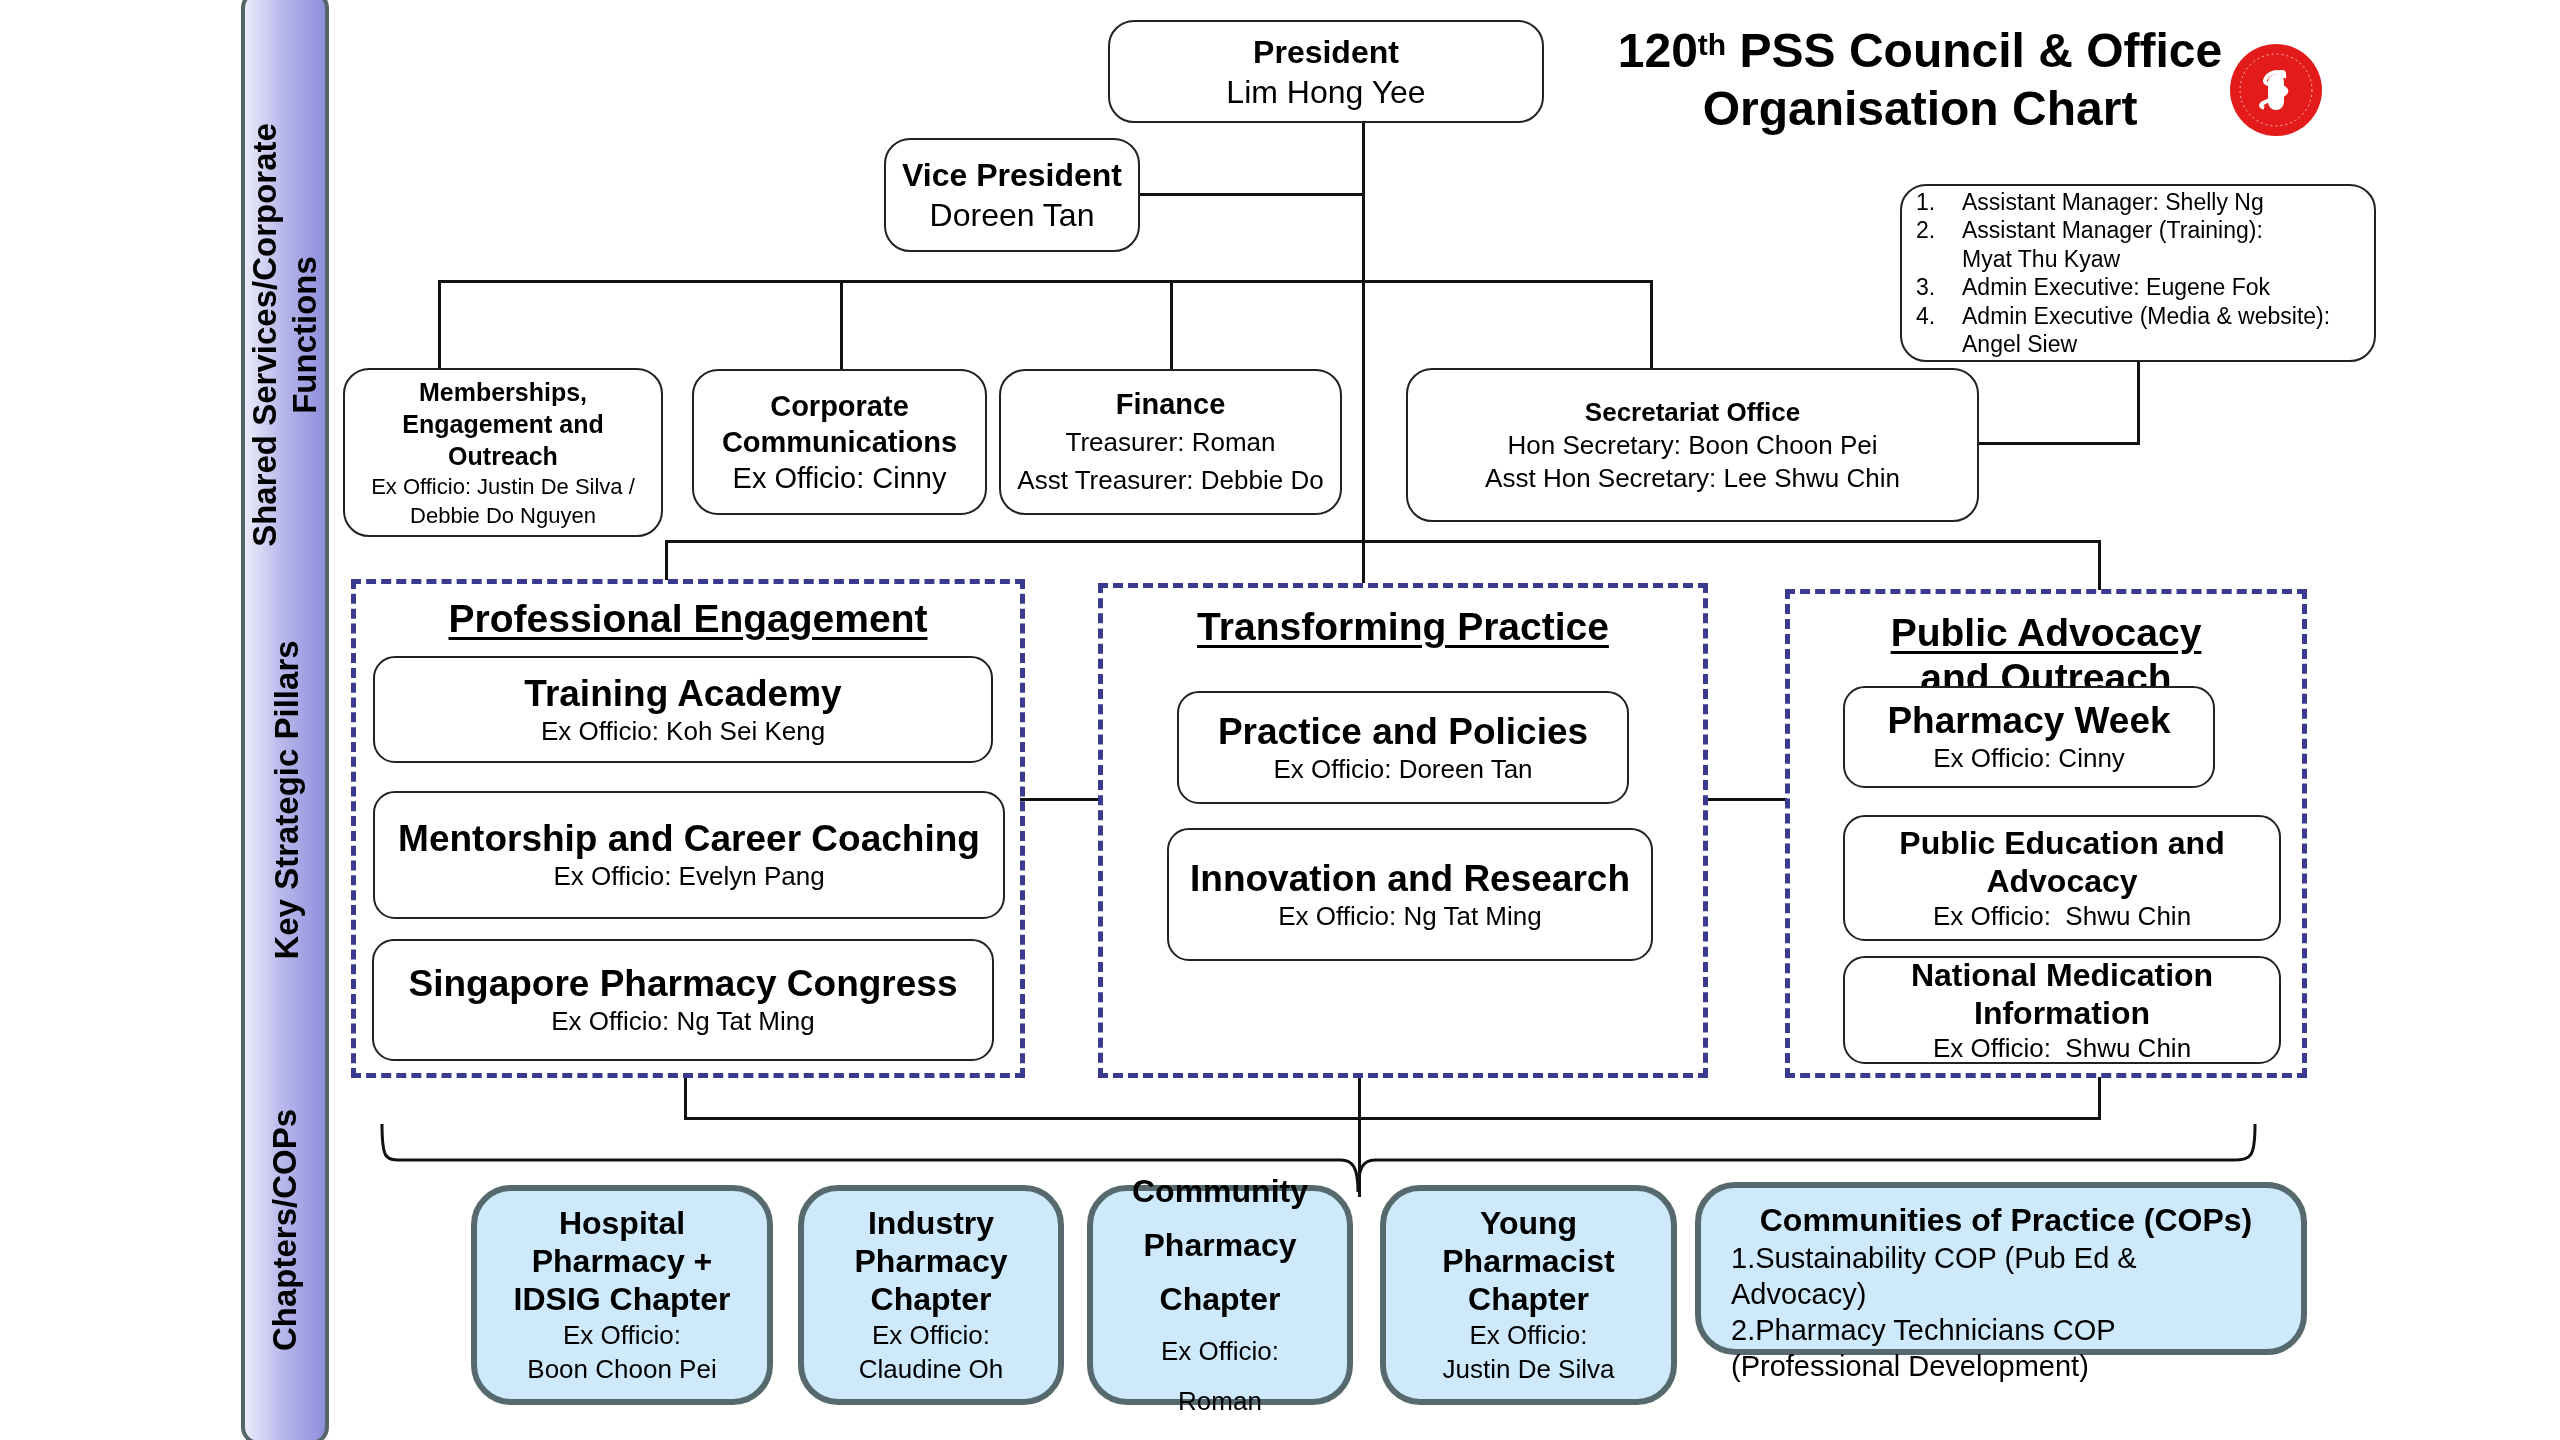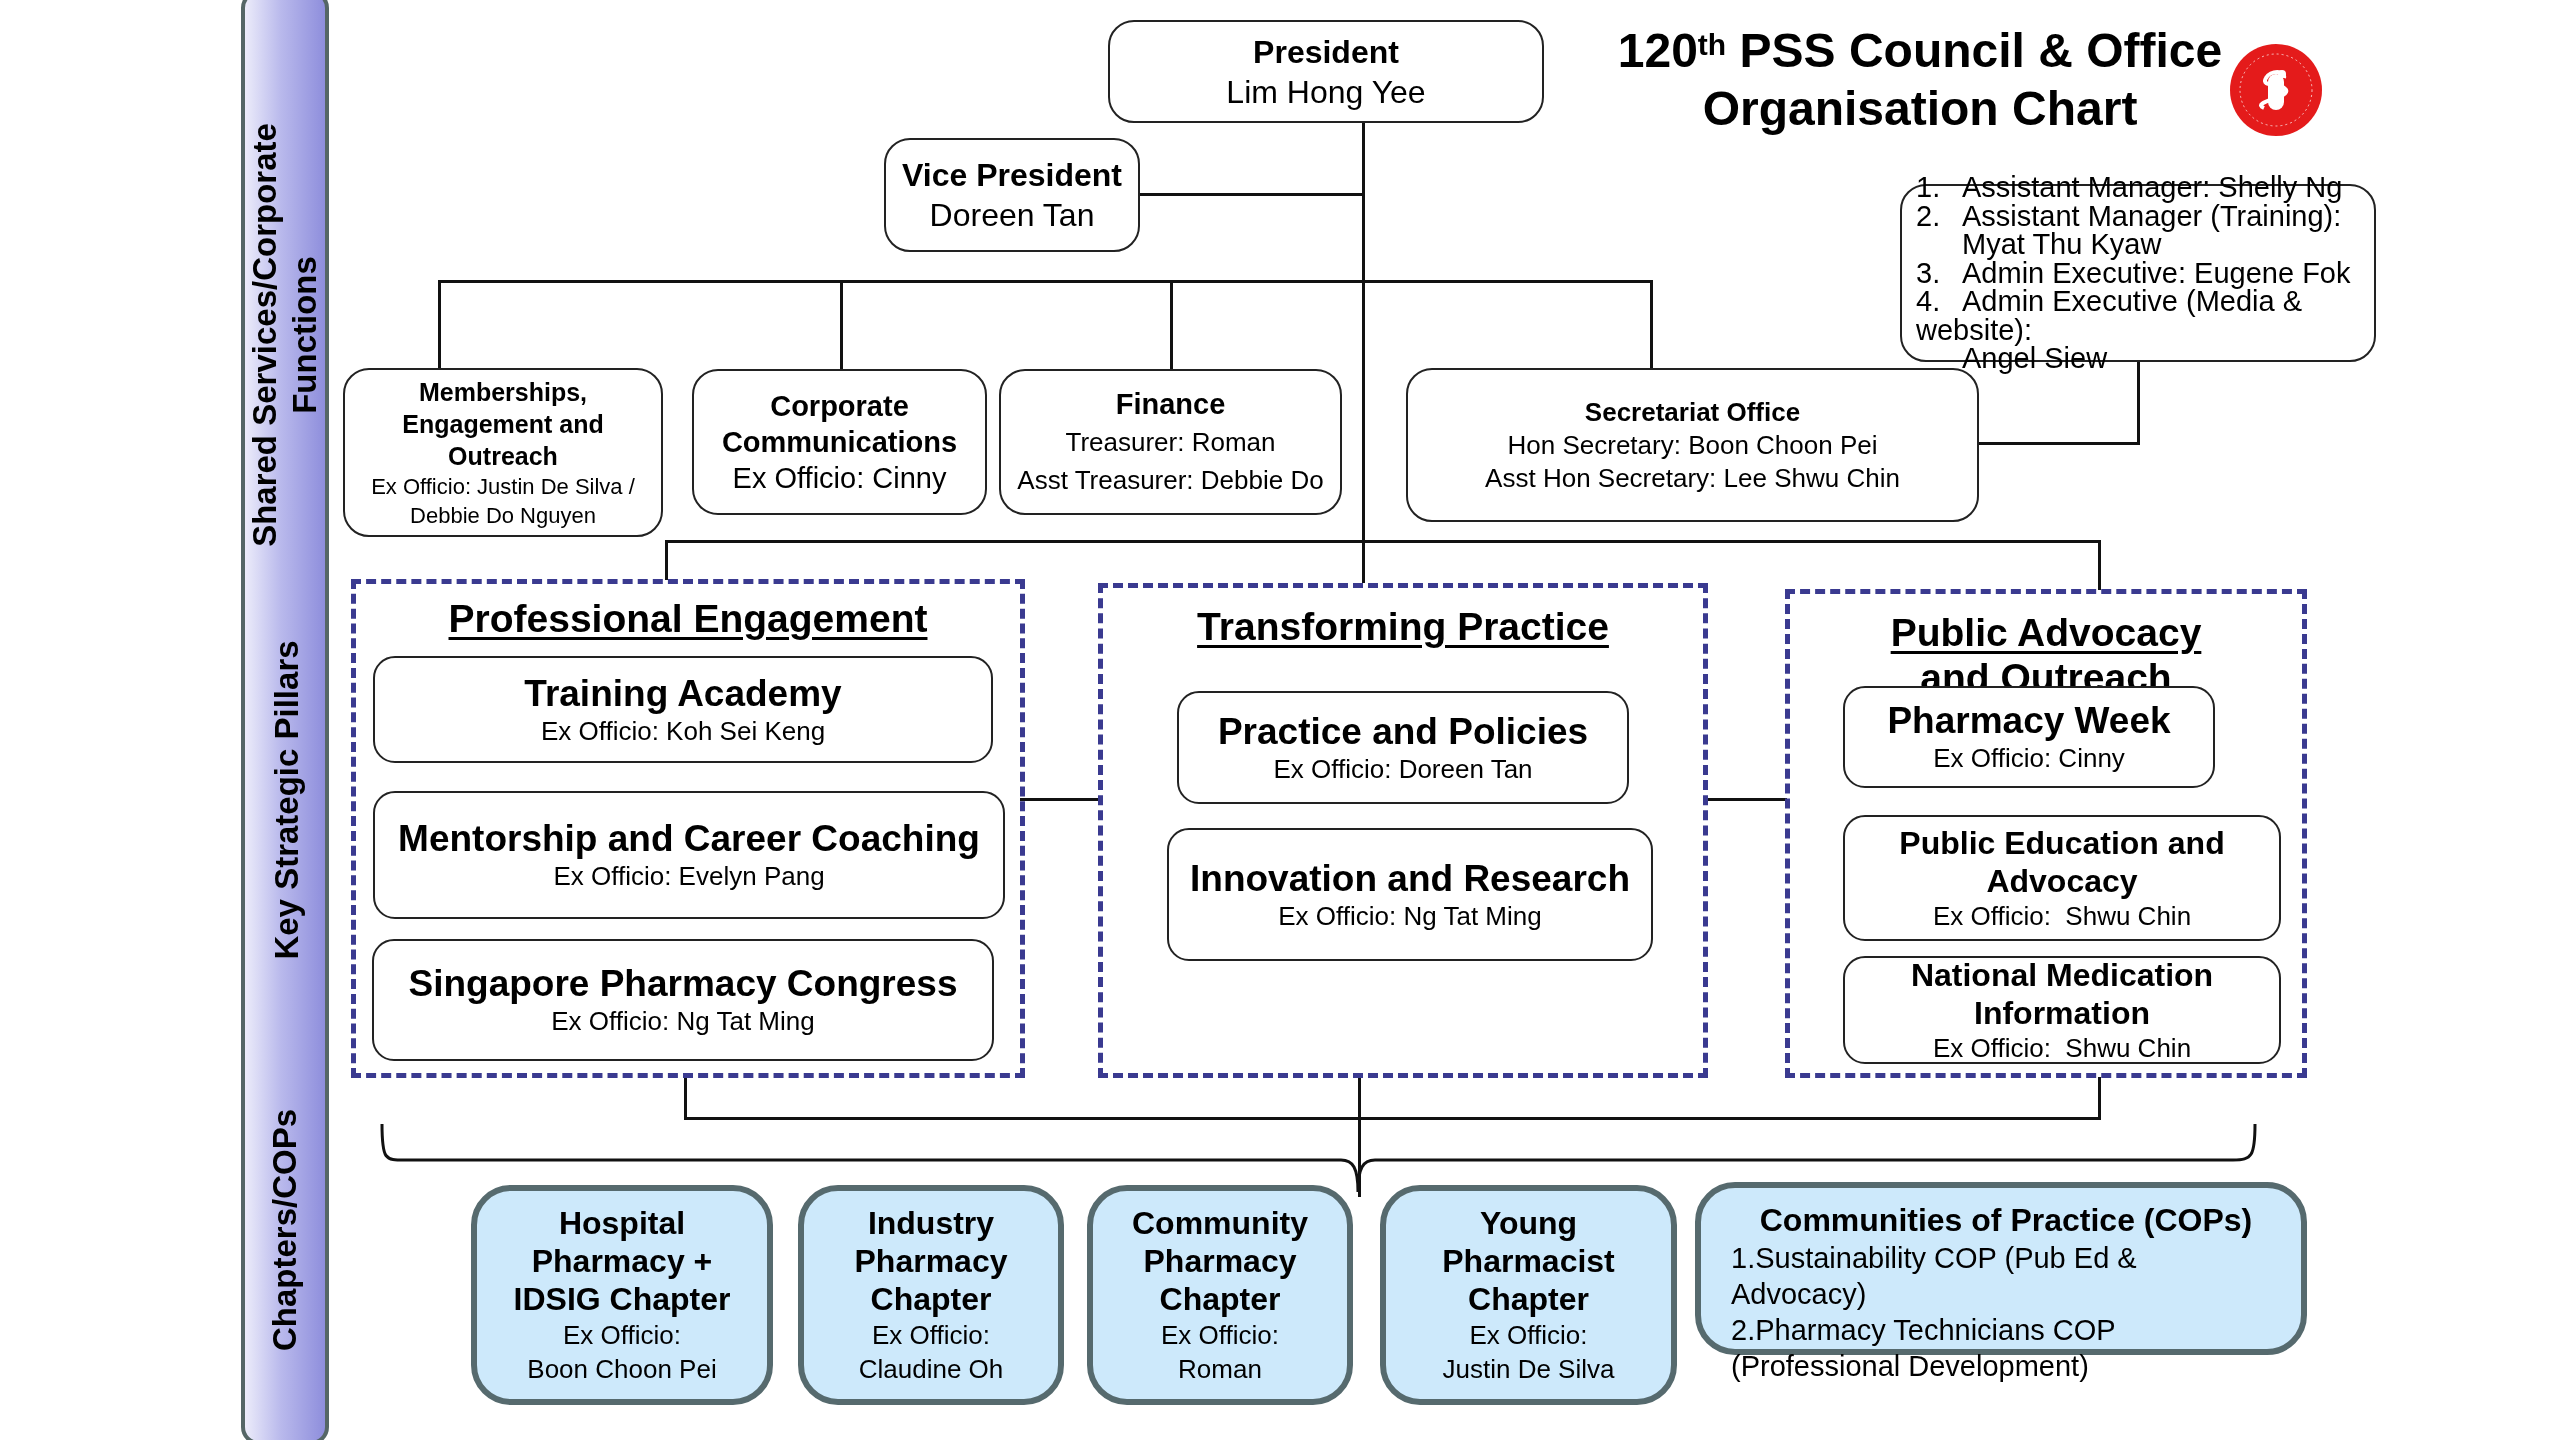--- a/index.html
+++ b/index.html
@@ -81,21 +81,21 @@
 <div class="box" style="left:1108px; top:20px; width:436px; height:103px;">
   <div class="b" style="font-size:32px; line-height:40px;">President</div>
   <div style="font-size:32px; line-height:40px;">Lim Hong Yee</div>
 </div>
 <div class="box" style="left:884px; top:138px; width:256px; height:114px;">
   <div class="b" style="font-size:32px; line-height:40px;">Vice President</div>
   <div style="font-size:32px; line-height:40px;">Doreen Tan</div>
 </div>
 
 <div class="box" style="left:1900px; top:184px; width:476px; height:178px; align-items:flex-start; padding-left:14px;">
-  <div style="font-size:29px; line-height:28.5px; text-align:left;">
+  <div style="font-size:23px; line-height:28.5px; text-align:left;">
     <div><span style="display:inline-block; width:46px;">1.</span><span>Assistant Manager: Shelly Ng</span></div>
     <div><span style="display:inline-block; width:46px;">2.</span><span>Assistant Manager (Training):</span></div>
     <div style="padding-left:46px;">Myat Thu Kyaw</div>
     <div><span style="display:inline-block; width:46px;">3.</span><span>Admin Executive: Eugene Fok</span></div>
     <div><span style="display:inline-block; width:46px;">4.</span><span>Admin Executive (Media &amp; website):</span></div>
     <div style="padding-left:46px;">Angel Siew</div>
   </div>
 </div>
 
 <div class="box" style="left:343px; top:368px; width:320px; height:169px;">
@@ -175,21 +175,21 @@
   <div class="sub">Ex Officio:</div>
   <div class="sub">Boon Choon Pei</div>
 </div>
 <div class="chap" style="left:798px; width:266px;">
   <div class="name">Industry</div>
   <div class="name">Pharmacy</div>
   <div class="name">Chapter</div>
   <div class="sub">Ex Officio:</div>
   <div class="sub">Claudine Oh</div>
 </div>
-<div class="chap" style="left:1087px; width:266px;">
+<div class="chap" style="left:1087px; width:266px;gap:16px;">
   <div class="name">Community</div>
   <div class="name">Pharmacy</div>
   <div class="name">Chapter</div>
   <div class="sub">Ex Officio:</div>
   <div class="sub">Roman</div>
 </div>
 <div class="chap" style="left:1380px; width:297px;">
   <div class="name">Young</div>
   <div class="name">Pharmacist</div>
   <div class="name">Chapter</div>

